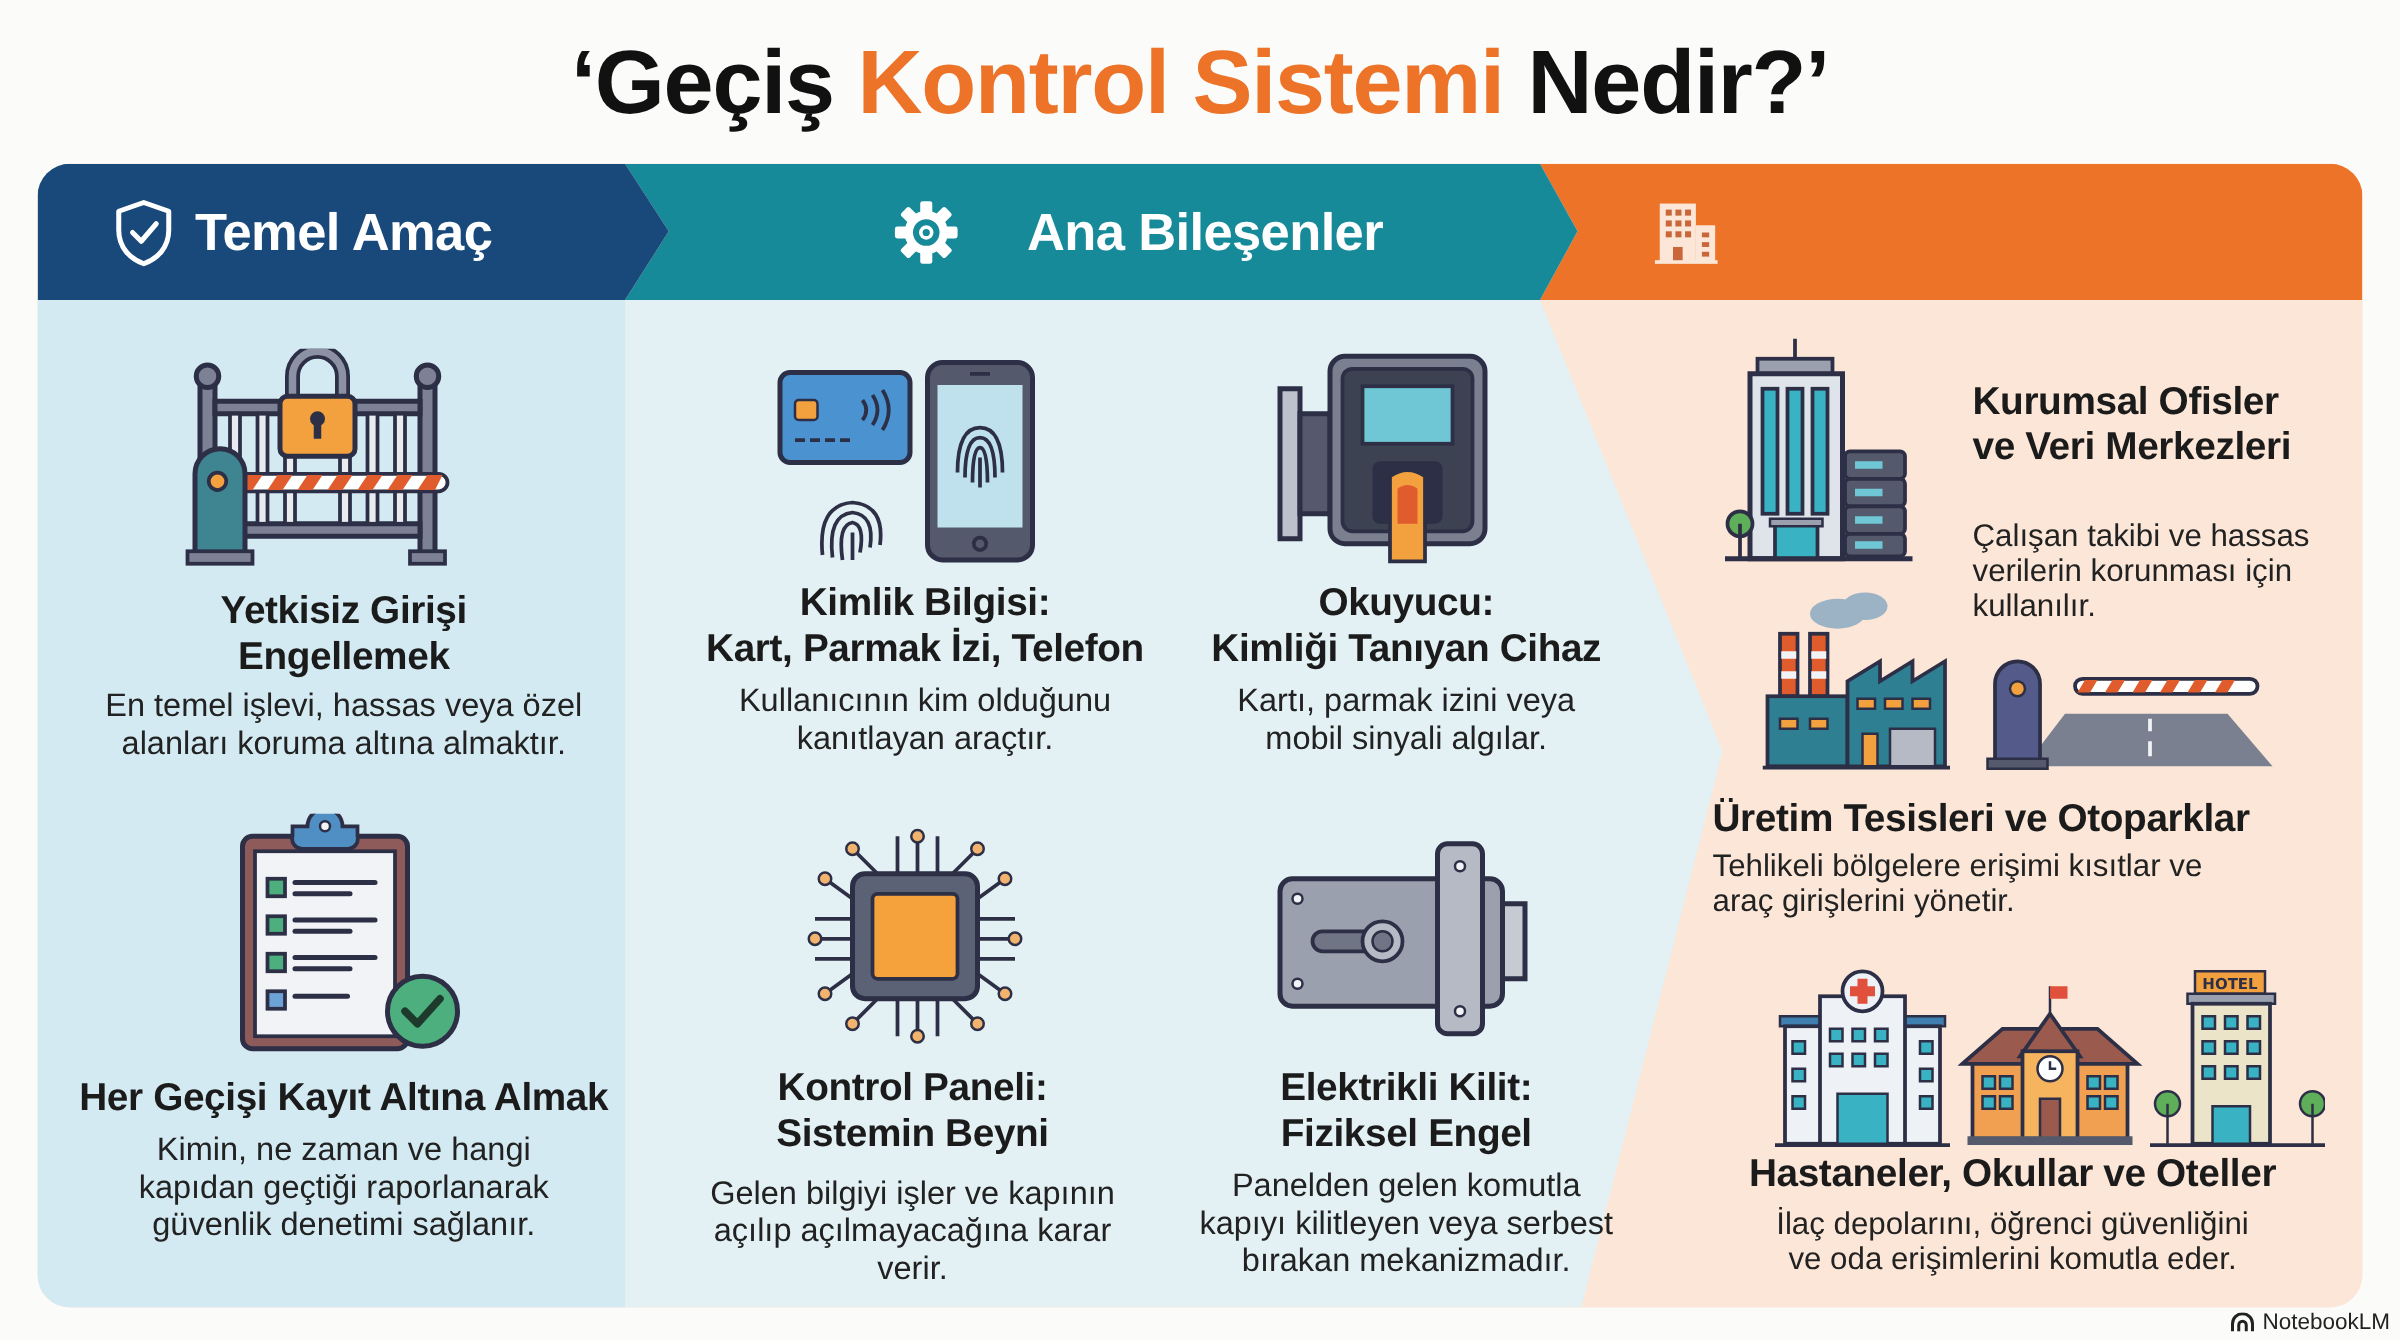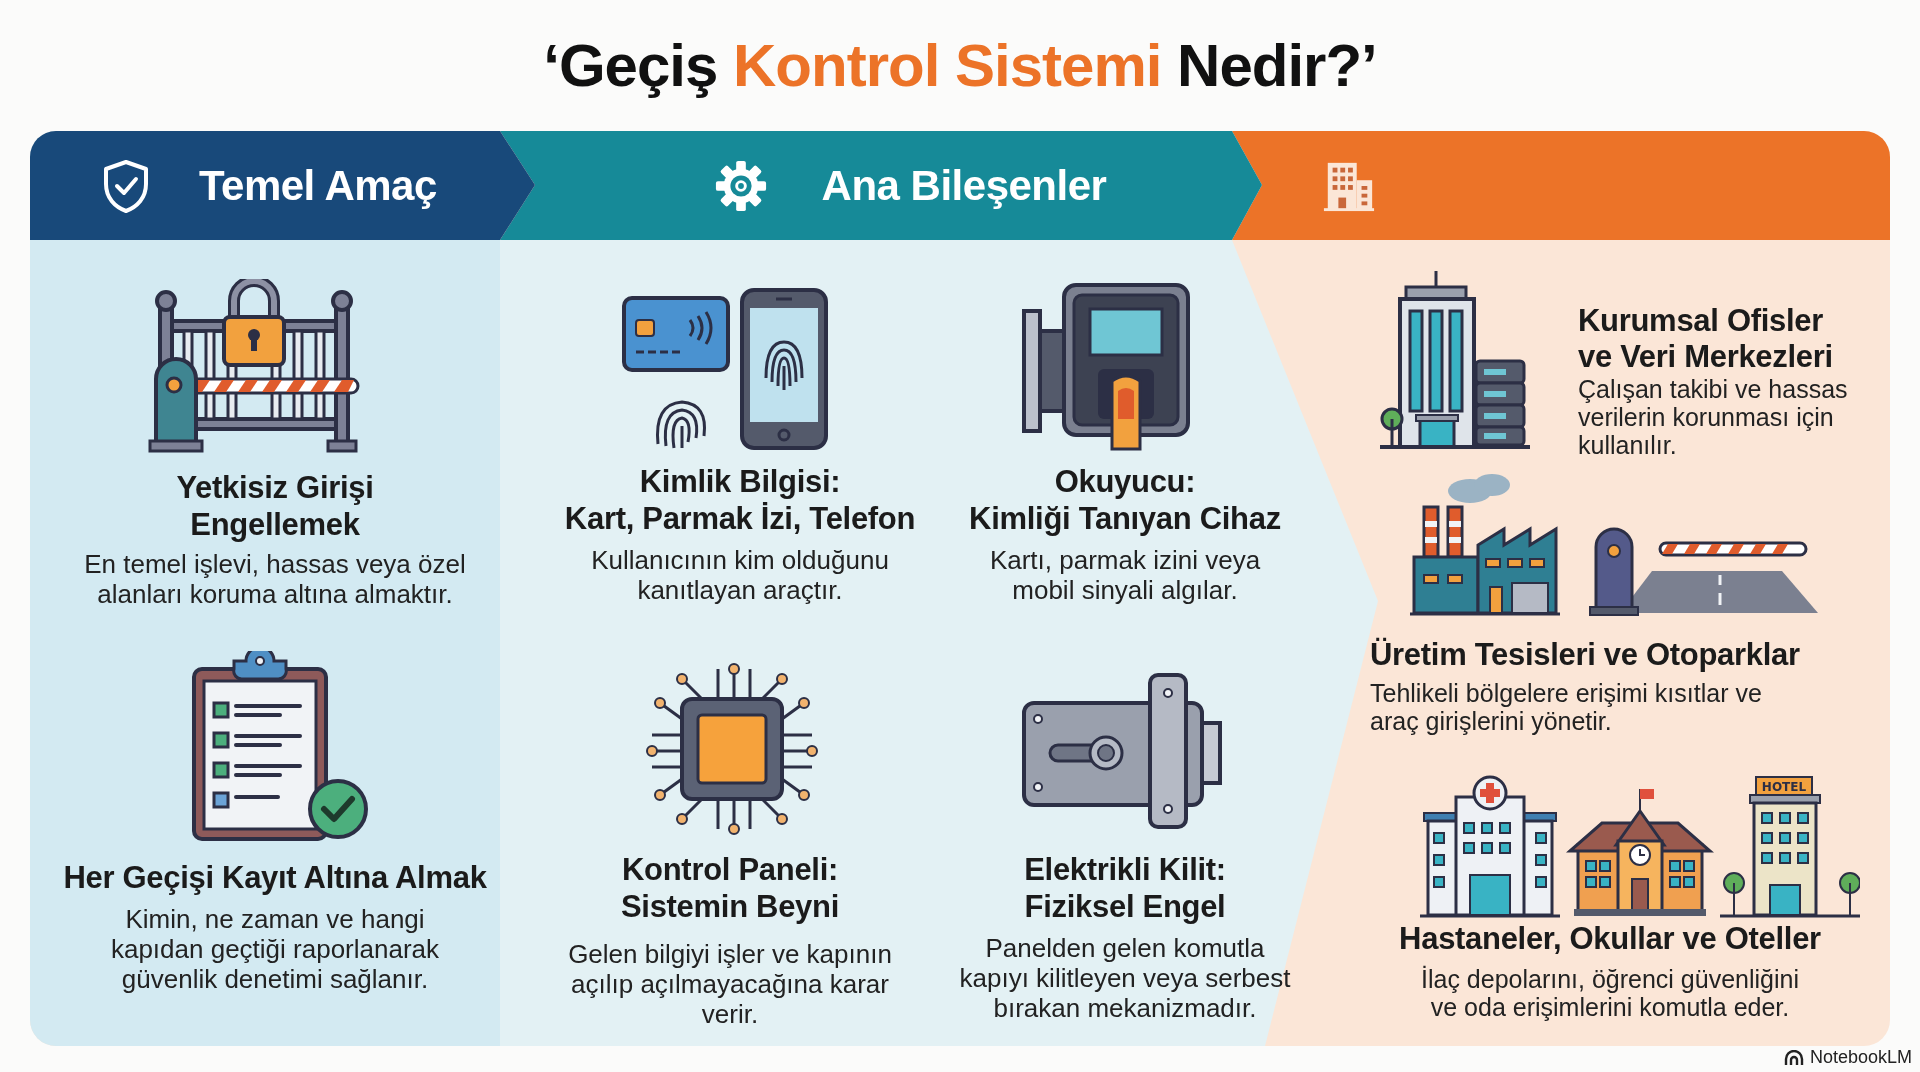--- a/index.html
+++ b/index.html
@@ -1,42 +1,42 @@
 <!DOCTYPE html>
 <html><head>
 <meta charset="utf-8">
 <style>
   * { box-sizing: border-box; margin: 0; padding: 0; }
   html, body { width: 1920px; height: 1072px; overflow: hidden; background: #fbfbfa; }
   body { position: relative; font-family: "Liberation Sans", "DejaVu Sans", sans-serif; color: #1c1c1c; }
 
   .title { position: absolute; left: 0; top: 18px; width: 1920px; text-align: center;
-           font-size: 60px; font-weight: 700; letter-spacing: -1px; line-height: 96px; color: #111; }
+           font-size: 72px; font-weight: 700; letter-spacing: -1px; line-height: 96px; color: #111; }
   .title .accent { color: #ec7328; }
 
   .card { position: absolute; left: 30px; top: 131px; width: 1860px; height: 915px;
           border-radius: 26px; overflow: hidden; background: #fbe6d7; }
   .bg-col1 { position: absolute; left: 0; top: 0; width: 470px; height: 915px; background: #d3eaf2; }
   .bg-col2 { position: absolute; left: 0; top: 0; width: 1860px; height: 915px; }
 
   .hdr { position: absolute; top: 0; height: 109px; display: flex; align-items: center; color: #fff;
          font-weight: 700; font-size: 42px; letter-spacing: -0.5px; }
   .hdr .hicon { display: inline-block; width: 54px; height: 56px; margin-right: 14px; }
-  .hdr-1 { left: 11px; width: 505px; padding-left: 58px; gap: 32px; }
+  .hdr-1 { left: 0; width: 505px; padding-left: 58px; }
   .hdr-2 { left: 505px; width: 730px; justify-content: center; padding-left: 20px; gap: 40px; }
   .hdr-3 { left: 1232px; width: 628px; padding-left: 60px; }
 
   .block { position: absolute; text-align: center; }
   .block .h { font-weight: 700; font-size: 31px; line-height: 37px; color: #1b1b1b; letter-spacing: -0.3px; }
   .block .d { font-size: 26px; line-height: 30px; color: #222; margin-top: 8px; }
   .icon-svg { position: absolute; }
 
   .use-item { position: absolute; }
   .use-item .h { font-weight: 700; font-size: 31px; line-height: 36px; color: #1b1b1b; letter-spacing: -0.3px; }
-  .use-item .d { font-size: 25px; line-height: 28px; color: #222; }
+  .use-item .d { font-size: 25px; line-height: 28px; color: #222; margin-top: 40px; }
 
   .nlm { position: absolute; right: 8px; bottom: 4px; font-size: 18px; color: #222; display: flex; align-items: center; gap: 6px; }
 </style>
 </head>
 <body>
 
 <div class="title"><span>‘Geçiş </span><span class="accent">Kontrol Sistemi</span><span> Nedir?’</span></div>
 
 <div class="card">
 

